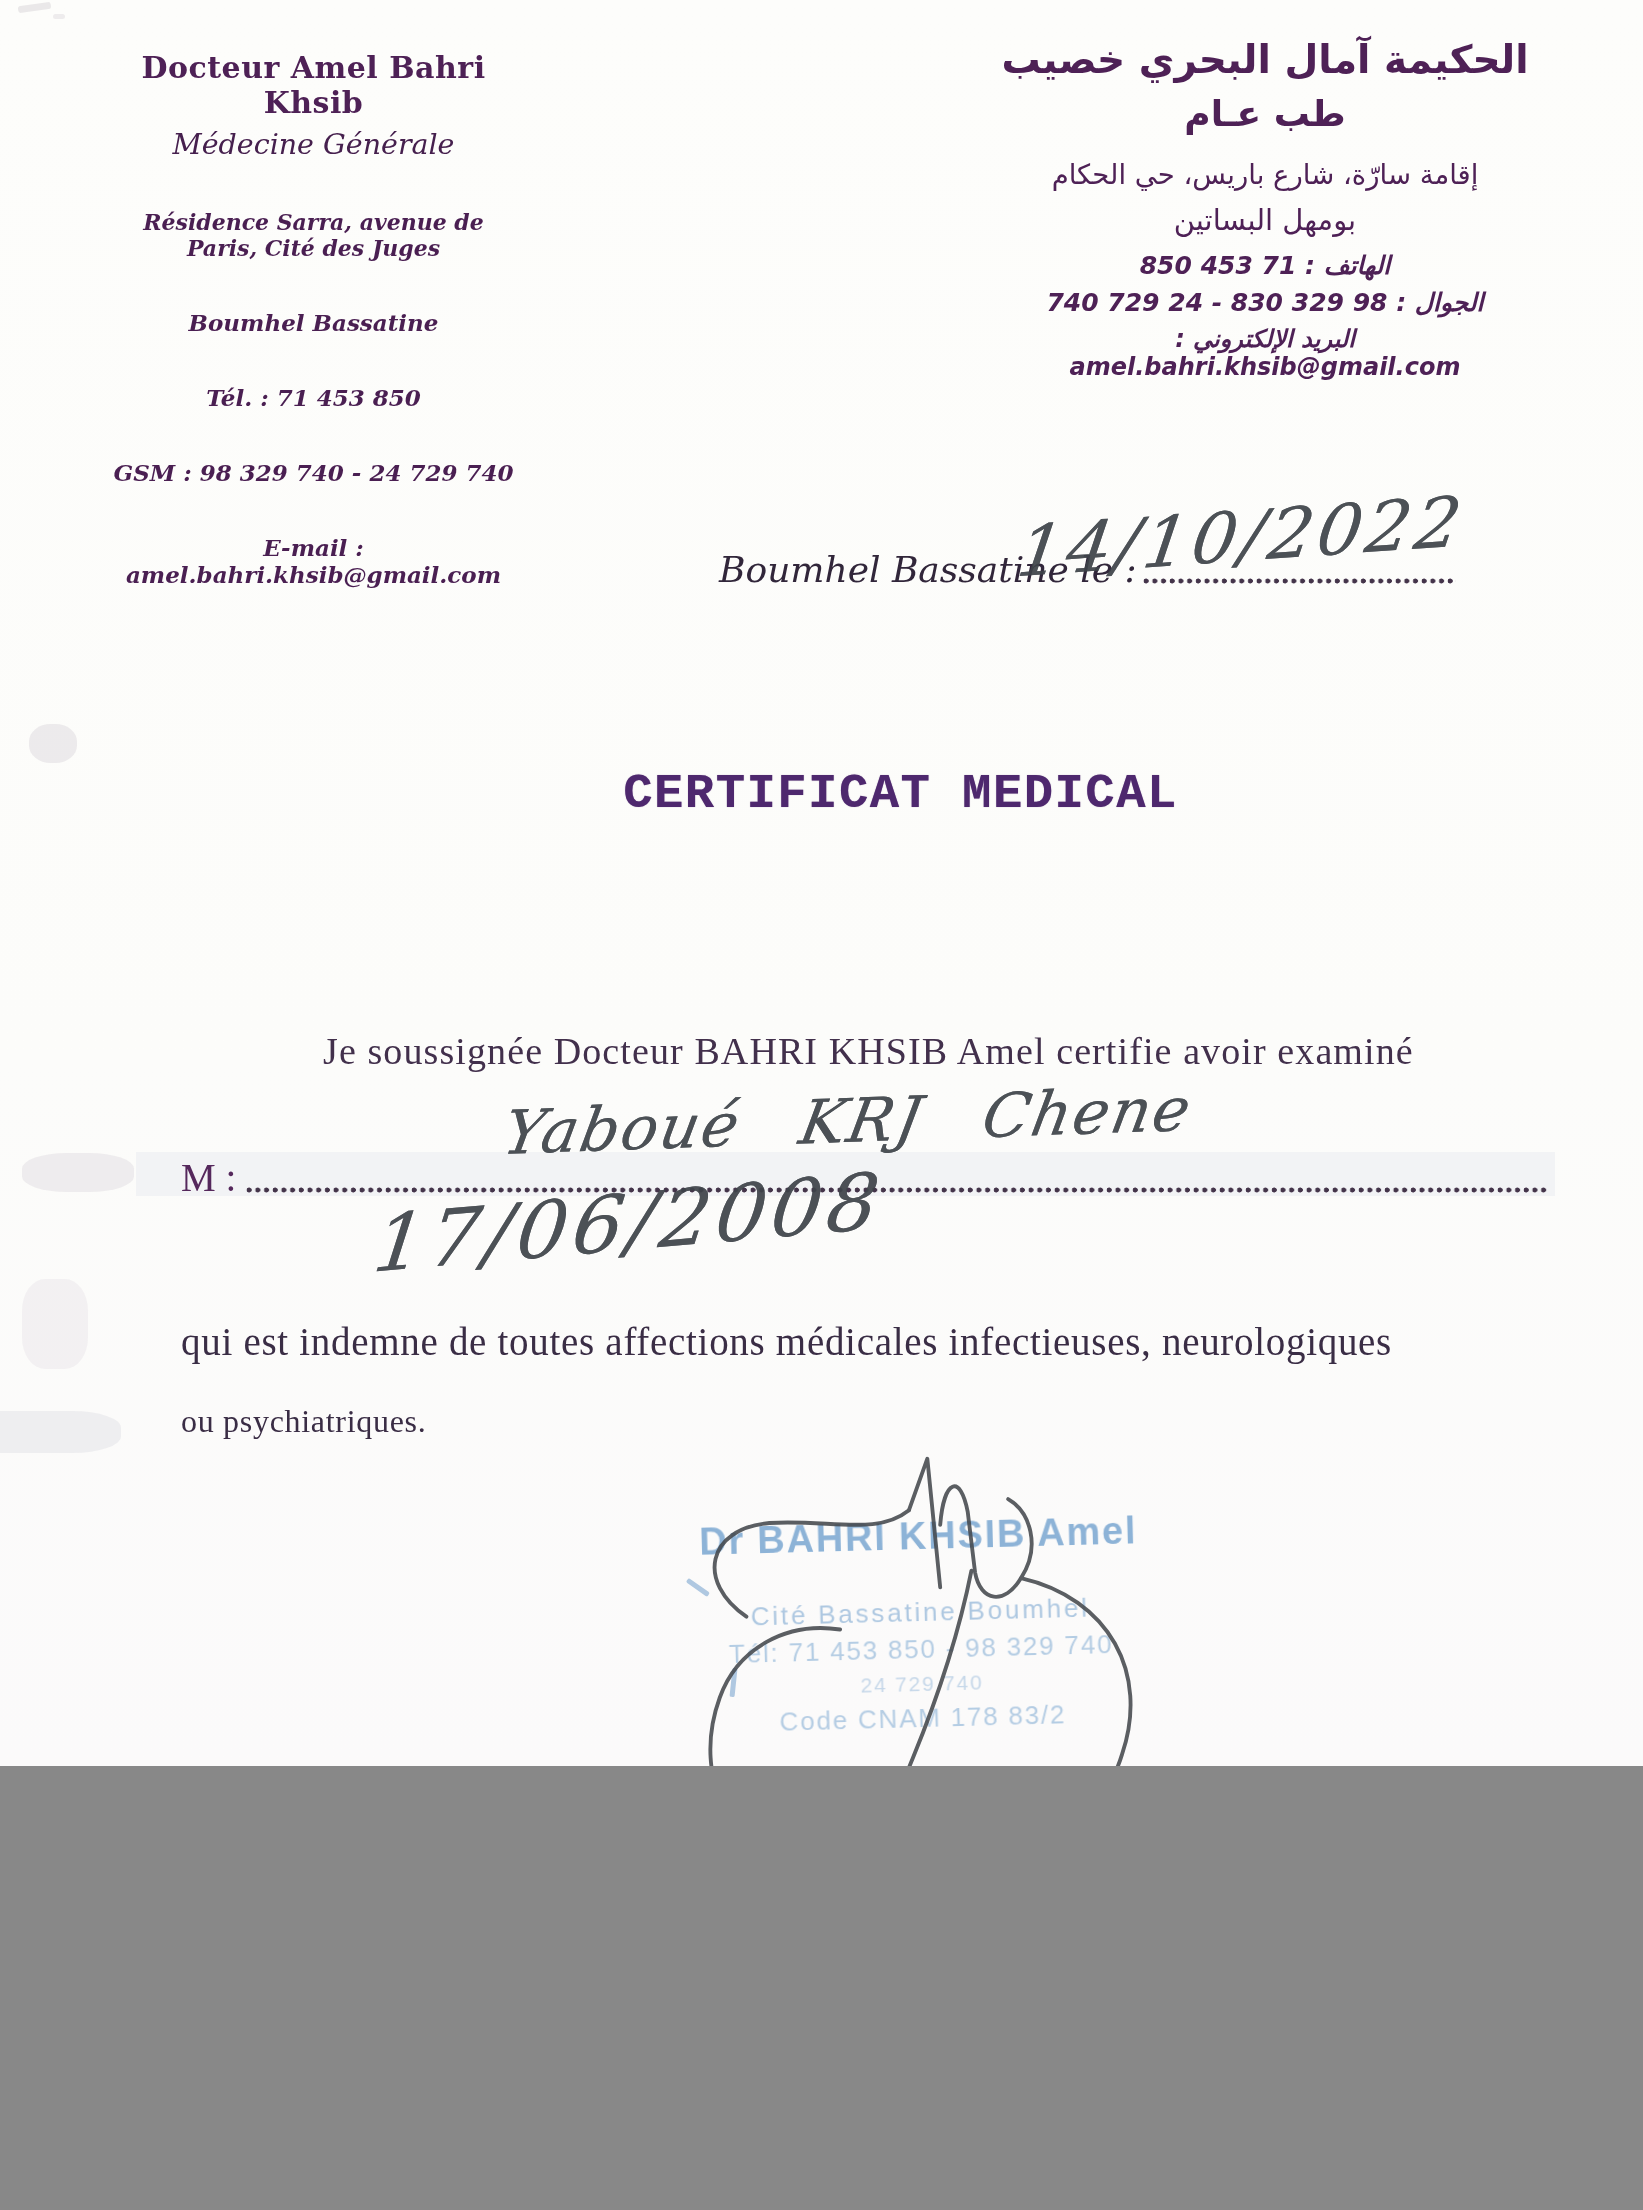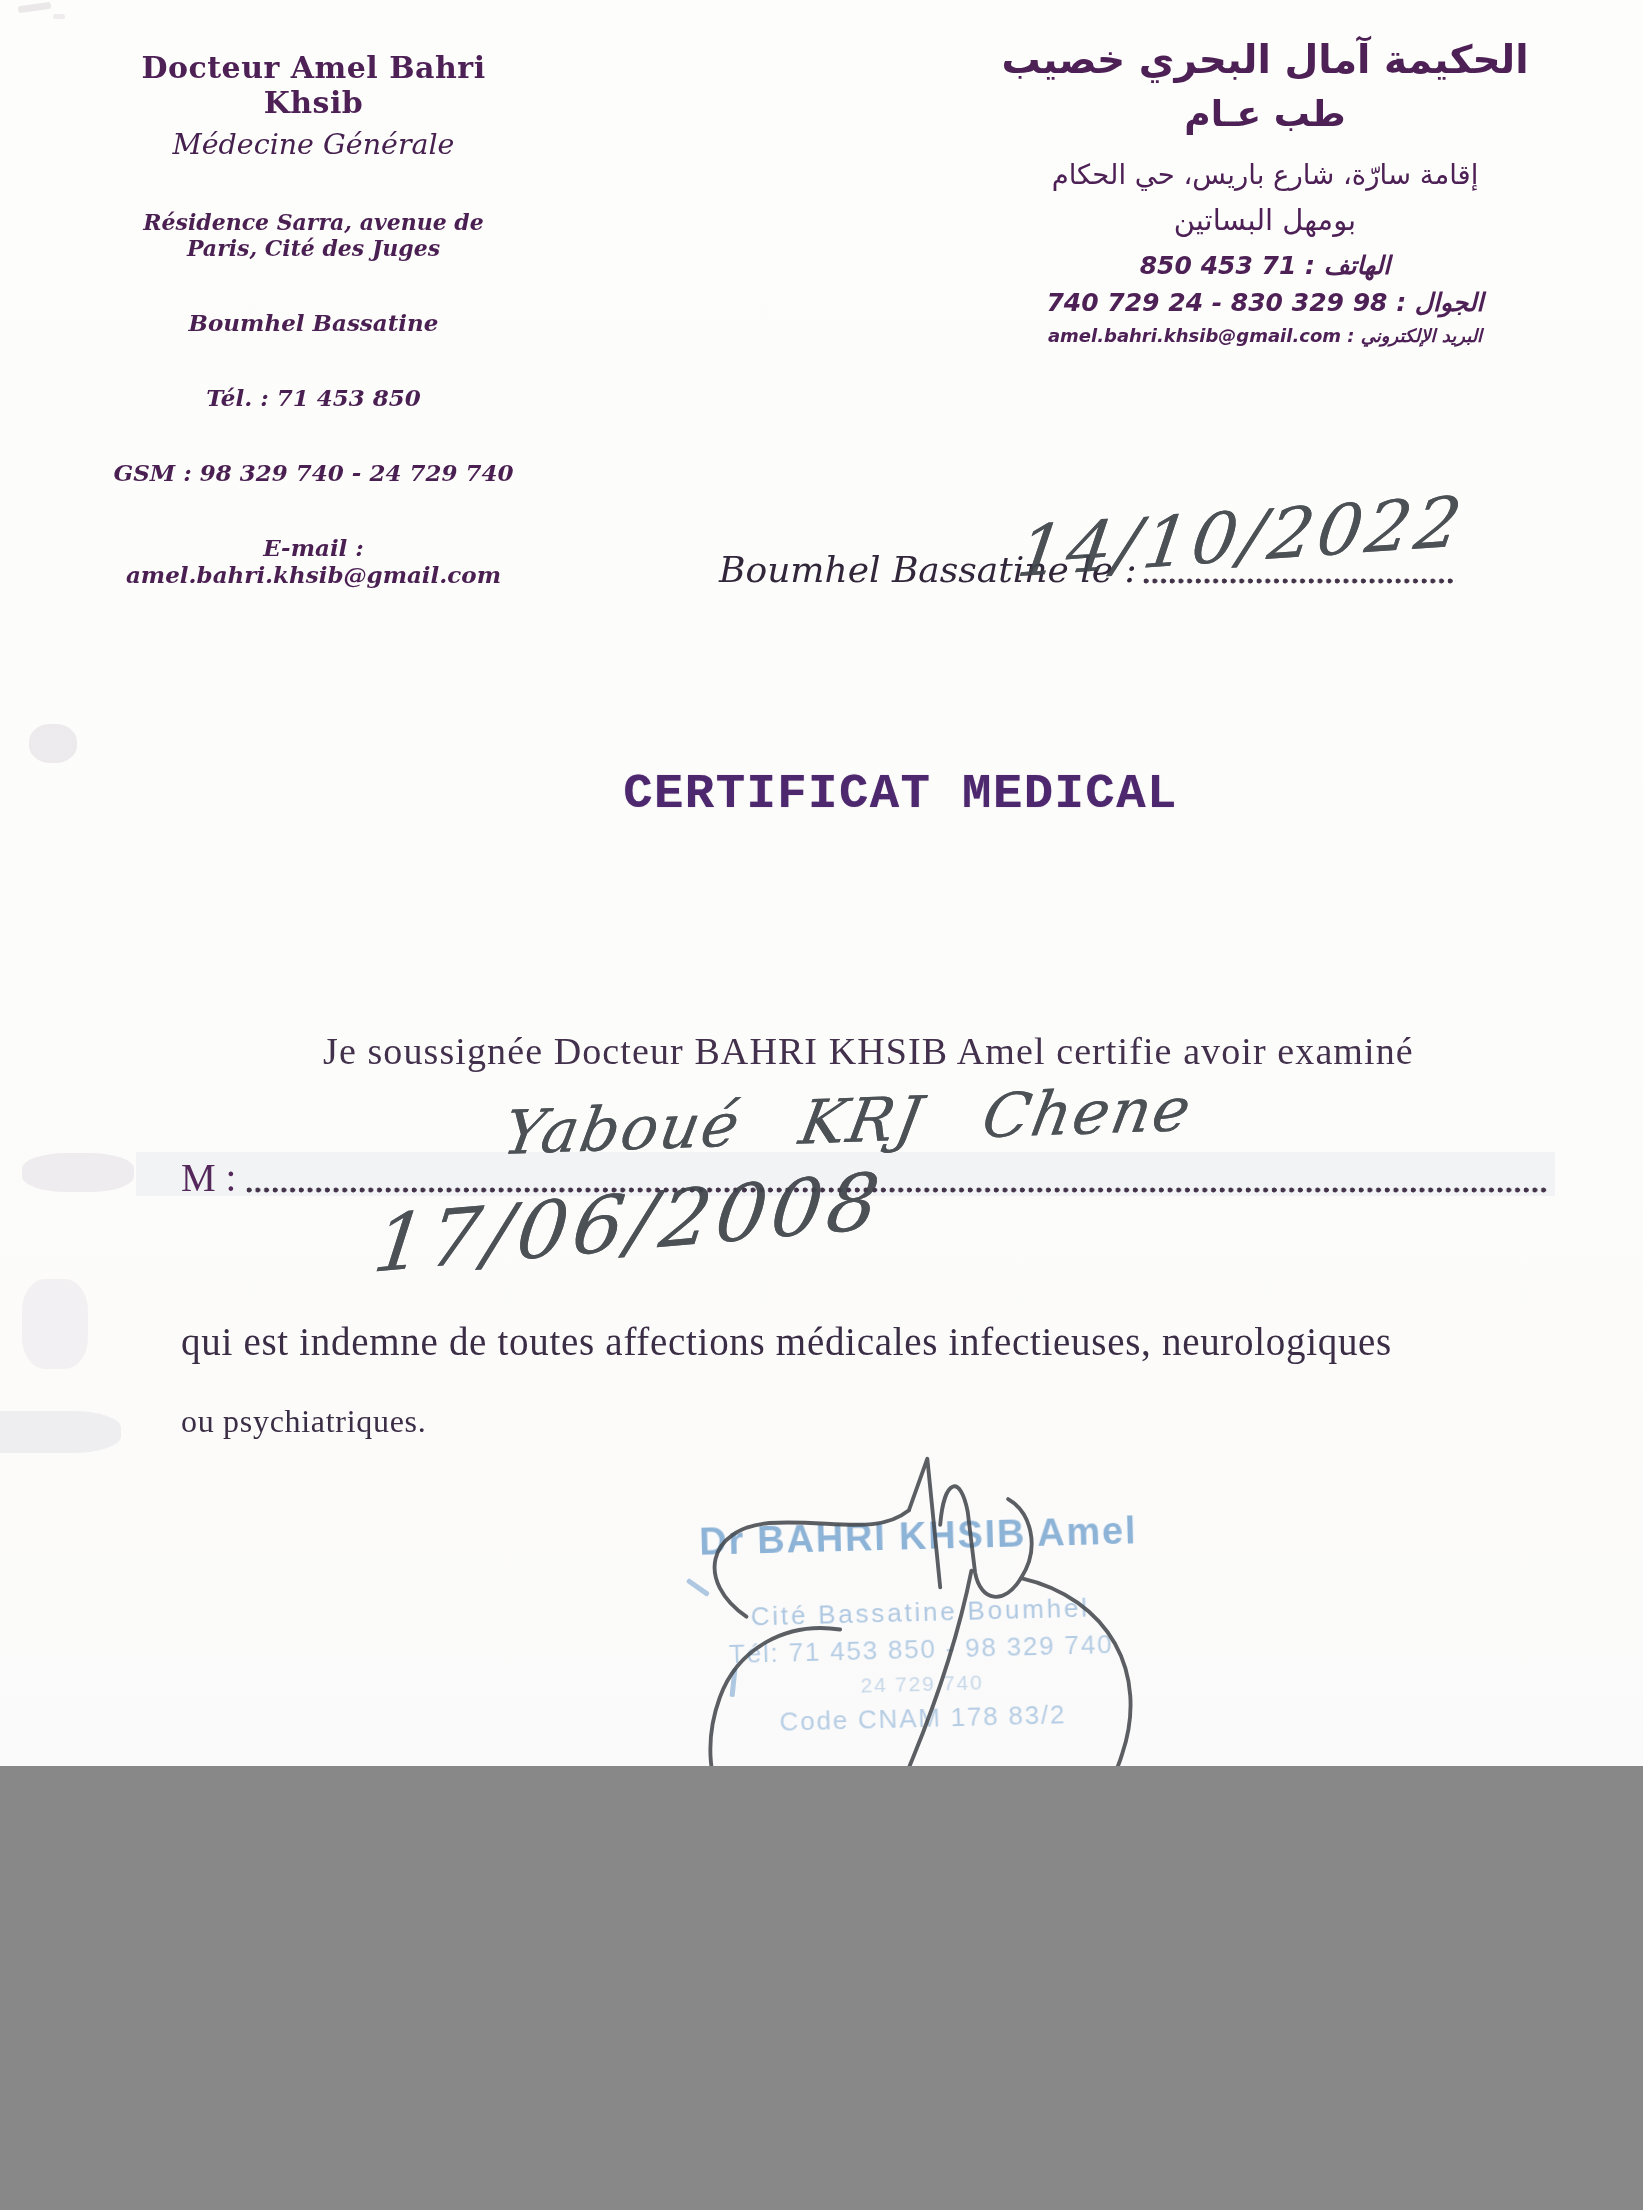--- a/index.html
+++ b/index.html
@@ -32,21 +32,21 @@
     position:absolute;left:984px;top:37px;width:562px;
     text-align:center;color:#4e2156;direction:rtl;
     font-family:"DejaVu Sans",sans-serif;
   }
   .hdr-ar .doctor{font-size:39px;font-weight:bold;margin-bottom:11px;letter-spacing:0.9px;}
   .hdr-ar .spec{font-size:36px;font-weight:bold;margin-bottom:24px;letter-spacing:1.8px;}
   .hdr-ar .addr1{font-size:27.5px;margin-bottom:13px;}
   .hdr-ar .addr2{font-size:29px;margin-bottom:13.8px;}
   .hdr-ar .tel{font-size:25px;font-weight:bold;font-style:italic;margin-bottom:8.3px;}
   .hdr-ar .gsm{font-size:25px;font-weight:bold;font-style:italic;margin-bottom:8.3px;}
-  .hdr-ar .mail{font-size:18px;font-weight:bold;font-style:italic;}
+  .hdr-ar .mail{font-size:24px;font-weight:bold;font-style:italic;}
   
   .dateline{
     position:absolute;left:719px;top:549px;display:flex;align-items:flex-end;z-index:2;
   }
   .dateline .lbl{
     font-family:"DejaVu Serif",serif;font-style:italic;
     font-size:36px;color:#31263a;white-space:nowrap;
   }
   .dots{
     display:inline-block;height:10px;

